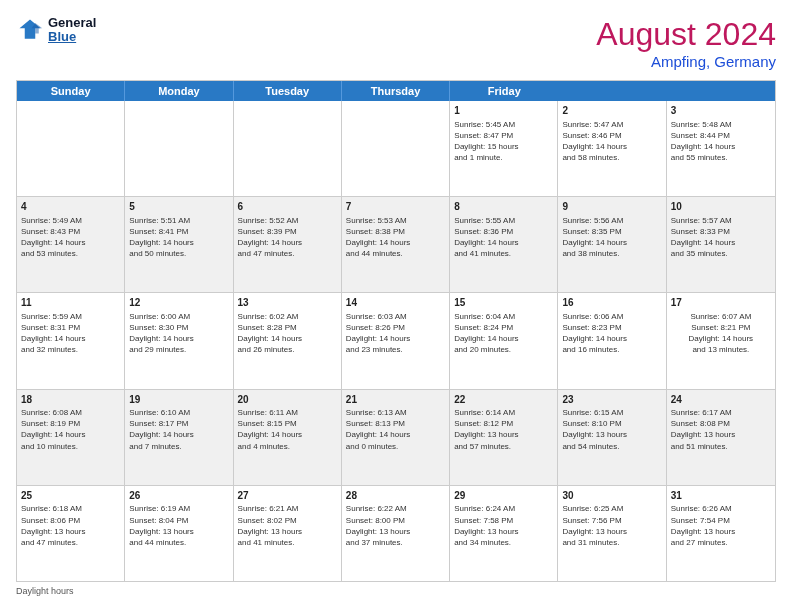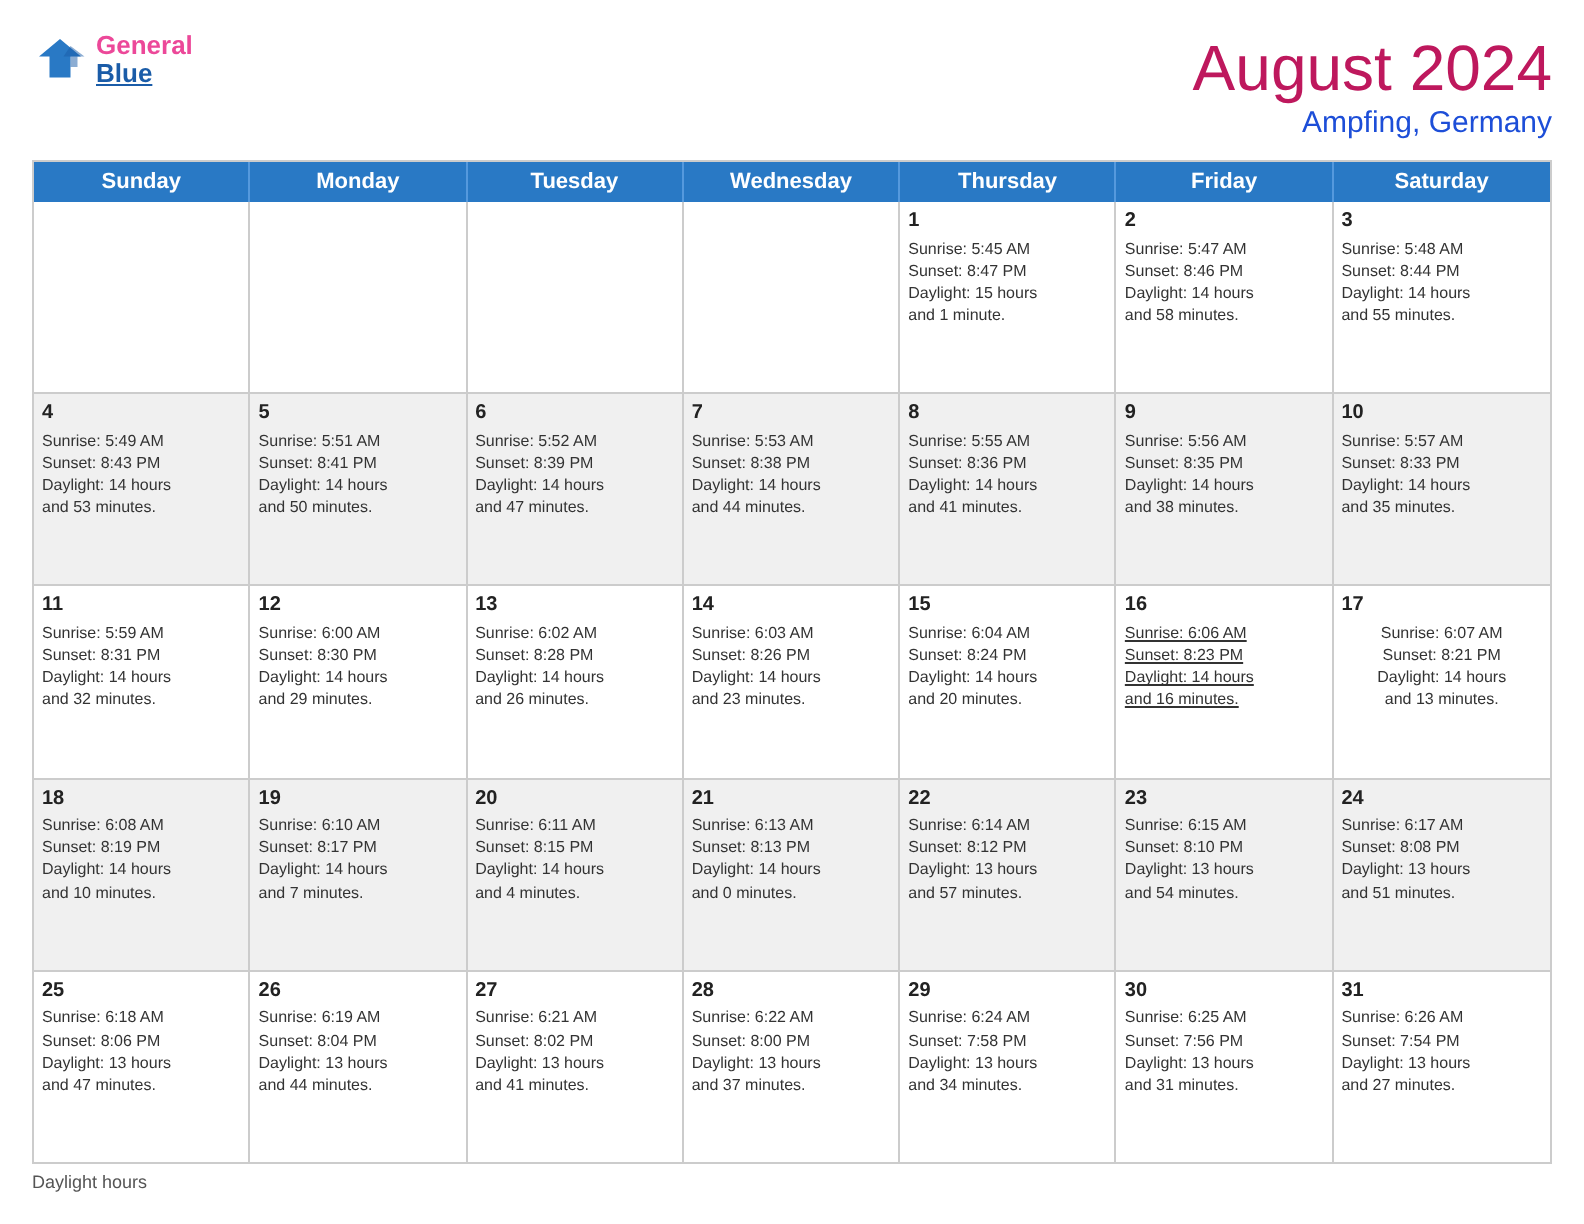--- a/index.html
+++ b/index.html
@@ -28,21 +28,21 @@
       align-items: center;
       gap: 4px;
     }
     .logo-text {
       display: flex;
       flex-direction: column;
       font-size: 13px;
       font-weight: bold;
       line-height: 1.1;
     }
-    .logo-text .general { color: #ec4899; }
+    .logo-text .general { color: #0f172a; }
     .logo-text .blue { color: #1a5ca8; text-decoration: underline; }
     .logo-icon {
       width: 28px;
       height: 28px;
     }
     .title-block {
       text-align: right;
     }
     .month-year {
       font-size: 32px;
@@ -134,24 +134,22 @@
       <div class="month-year">August 2024</div>
       <div class="location">Ampfing, Germany</div>
     </div>
   </div>
 
   <div class="calendar">
     <div class="cal-header" id="cal-header">
         <div class="cal-header-cell">Sunday</div>
         <div class="cal-header-cell">Monday</div>
         <div class="cal-header-cell">Tuesday</div>
-        <div class="cal-header-cell">Wednesday</div>
         <div class="cal-header-cell">Thursday</div>
         <div class="cal-header-cell">Friday</div>
-        <div class="cal-header-cell">Saturday</div>
       </div>
     <div class="cal-body" id="cal-body">
         <div class="cal-row">
           <div class="cal-cell"></div>
           <div class="cal-cell"></div>
           <div class="cal-cell"></div>
           <div class="cal-cell"></div>
           <div class="cal-cell">
             <span class="day-num">1</span>
             <div class="cell-text" style="white-space: pre-line;">Sunrise: 5:45 AM
@@ -256,21 +254,21 @@
           </div>
           <div class="cal-cell">
             <span class="day-num">15</span>
             <div class="cell-text" style="white-space: pre-line;">Sunrise: 6:04 AM
 Sunset: 8:24 PM
 Daylight: 14 hours
 and 20 minutes.</div>
           </div>
           <div class="cal-cell">
             <span class="day-num">16</span>
-            <div class="cell-text" style="white-space: pre-line; text-decoration: underline;">Sunrise: 6:06 AM
+            <div class="cell-text" style="white-space: pre-line;">Sunrise: 6:06 AM
 Sunset: 8:23 PM
 Daylight: 14 hours
 and 16 minutes.</div>
           </div>
           <div class="cal-cell">
             <span class="day-num">17</span>
             <div class="cell-text" style="white-space: pre-line; text-align: center;">Sunrise: 6:07 AM
 Sunset: 8:21 PM
 Daylight: 14 hours
 and 13 minutes.</div>

